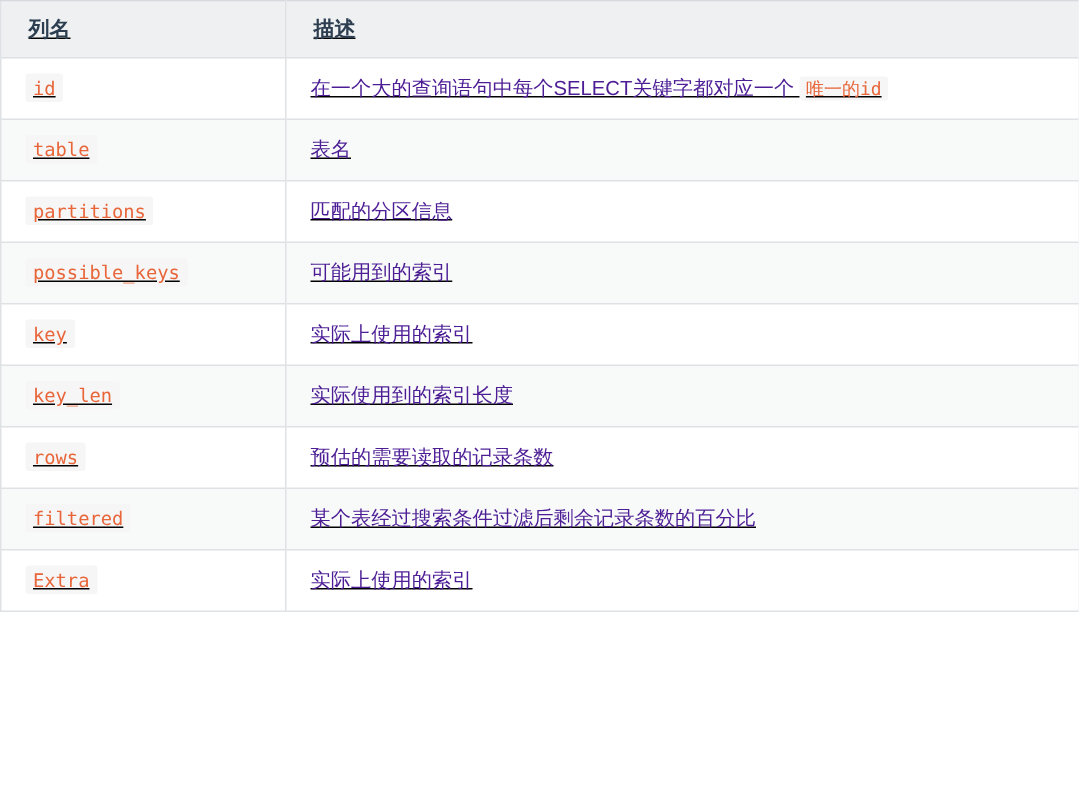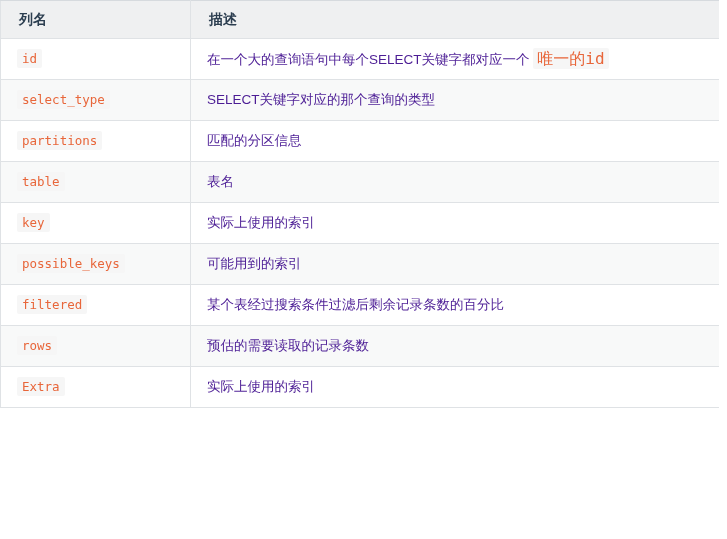--- a/index.html
+++ b/index.html
@@ -32,20 +32,21 @@
     height: 560px;       
     overflow: hidden;
   }
 
   table.explain-table {
     border-collapse: collapse;
     border-spacing: 0;
     width: 719px;
     table-layout: fixed;
     background: #ffffff;
+    text-decoration: underline;
   }
 
   table.explain-table col.col-name  { width: 190px; }
   table.explain-table col.col-desc  { width: 529px; }
 
   table.explain-table th,
   table.explain-table td {
     border: 1px solid #dfe2e5;
     padding: 0 16px;
     text-align: left;
@@ -93,21 +94,21 @@
     font-family: "DejaVu Sans Mono", "Liberation Mono", monospace;
     font-size: 12.5px;
     color: #e8663a;
     background: #f6f6f6;
     padding: 2px 5px;
     border-radius: 2px;
     white-space: nowrap;
     text-align: center;
   }
   code.inline-code.in-desc {
-    font-size: 16px;
+    font-size: 12px;
     color: #e8663a;
     background: #f6f6f6;
     padding: 1px 4px;
   }
 
   .desc-text {
     color: #4c1d95;
   }
 </style>
 </head>
@@ -125,46 +126,46 @@
           <th>列名</th>
           <th>描述</th>
         </tr>
       </thead>
       <tbody id="table-body">
       <tr>
             <td class="cell-name"><code class="inline-code">id</code></td>
             <td class="cell-desc"><span class="desc-text">在一个大的查询语句中每个SELECT关键字都对应一个 </span><code class="inline-code in-desc">唯一的id</code></td>
           </tr>
           <tr>
-            <td class="cell-name"><code class="inline-code">select_type</code></td>
-            <td class="cell-desc"><span class="desc-text">SELECT关键字对应的那个查询的类型</span></td>
+            <td class="cell-name"><code class="inline-code">table</code></td>
+            <td class="cell-desc"><span class="desc-text">表名</span></td>
           </tr>
           <tr>
             <td class="cell-name"><code class="inline-code">partitions</code></td>
             <td class="cell-desc"><span class="desc-text">匹配的分区信息</span></td>
           </tr>
           <tr>
-            <td class="cell-name"><code class="inline-code">table</code></td>
-            <td class="cell-desc"><span class="desc-text">表名</span></td>
+            <td class="cell-name"><code class="inline-code">possible_keys</code></td>
+            <td class="cell-desc"><span class="desc-text">可能用到的索引</span></td>
           </tr>
           <tr>
             <td class="cell-name"><code class="inline-code">key</code></td>
             <td class="cell-desc"><span class="desc-text">实际上使用的索引</span></td>
           </tr>
           <tr>
-            <td class="cell-name"><code class="inline-code">possible_keys</code></td>
-            <td class="cell-desc"><span class="desc-text">可能用到的索引</span></td>
+            <td class="cell-name"><code class="inline-code">key_len</code></td>
+            <td class="cell-desc"><span class="desc-text">实际使用到的索引长度</span></td>
+          </tr>
+          <tr>
+            <td class="cell-name"><code class="inline-code">rows</code></td>
+            <td class="cell-desc"><span class="desc-text">预估的需要读取的记录条数</span></td>
           </tr>
           <tr>
             <td class="cell-name"><code class="inline-code">filtered</code></td>
             <td class="cell-desc"><span class="desc-text">某个表经过搜索条件过滤后剩余记录条数的百分比</span></td>
-          </tr>
-          <tr>
-            <td class="cell-name"><code class="inline-code">rows</code></td>
-            <td class="cell-desc"><span class="desc-text">预估的需要读取的记录条数</span></td>
           </tr>
           <tr>
             <td class="cell-name"><code class="inline-code">Extra</code></td>
             <td class="cell-desc"><span class="desc-text">实际上使用的索引</span></td>
           </tr>
         </tbody>
     </table>
   </div>
 </div>
 

